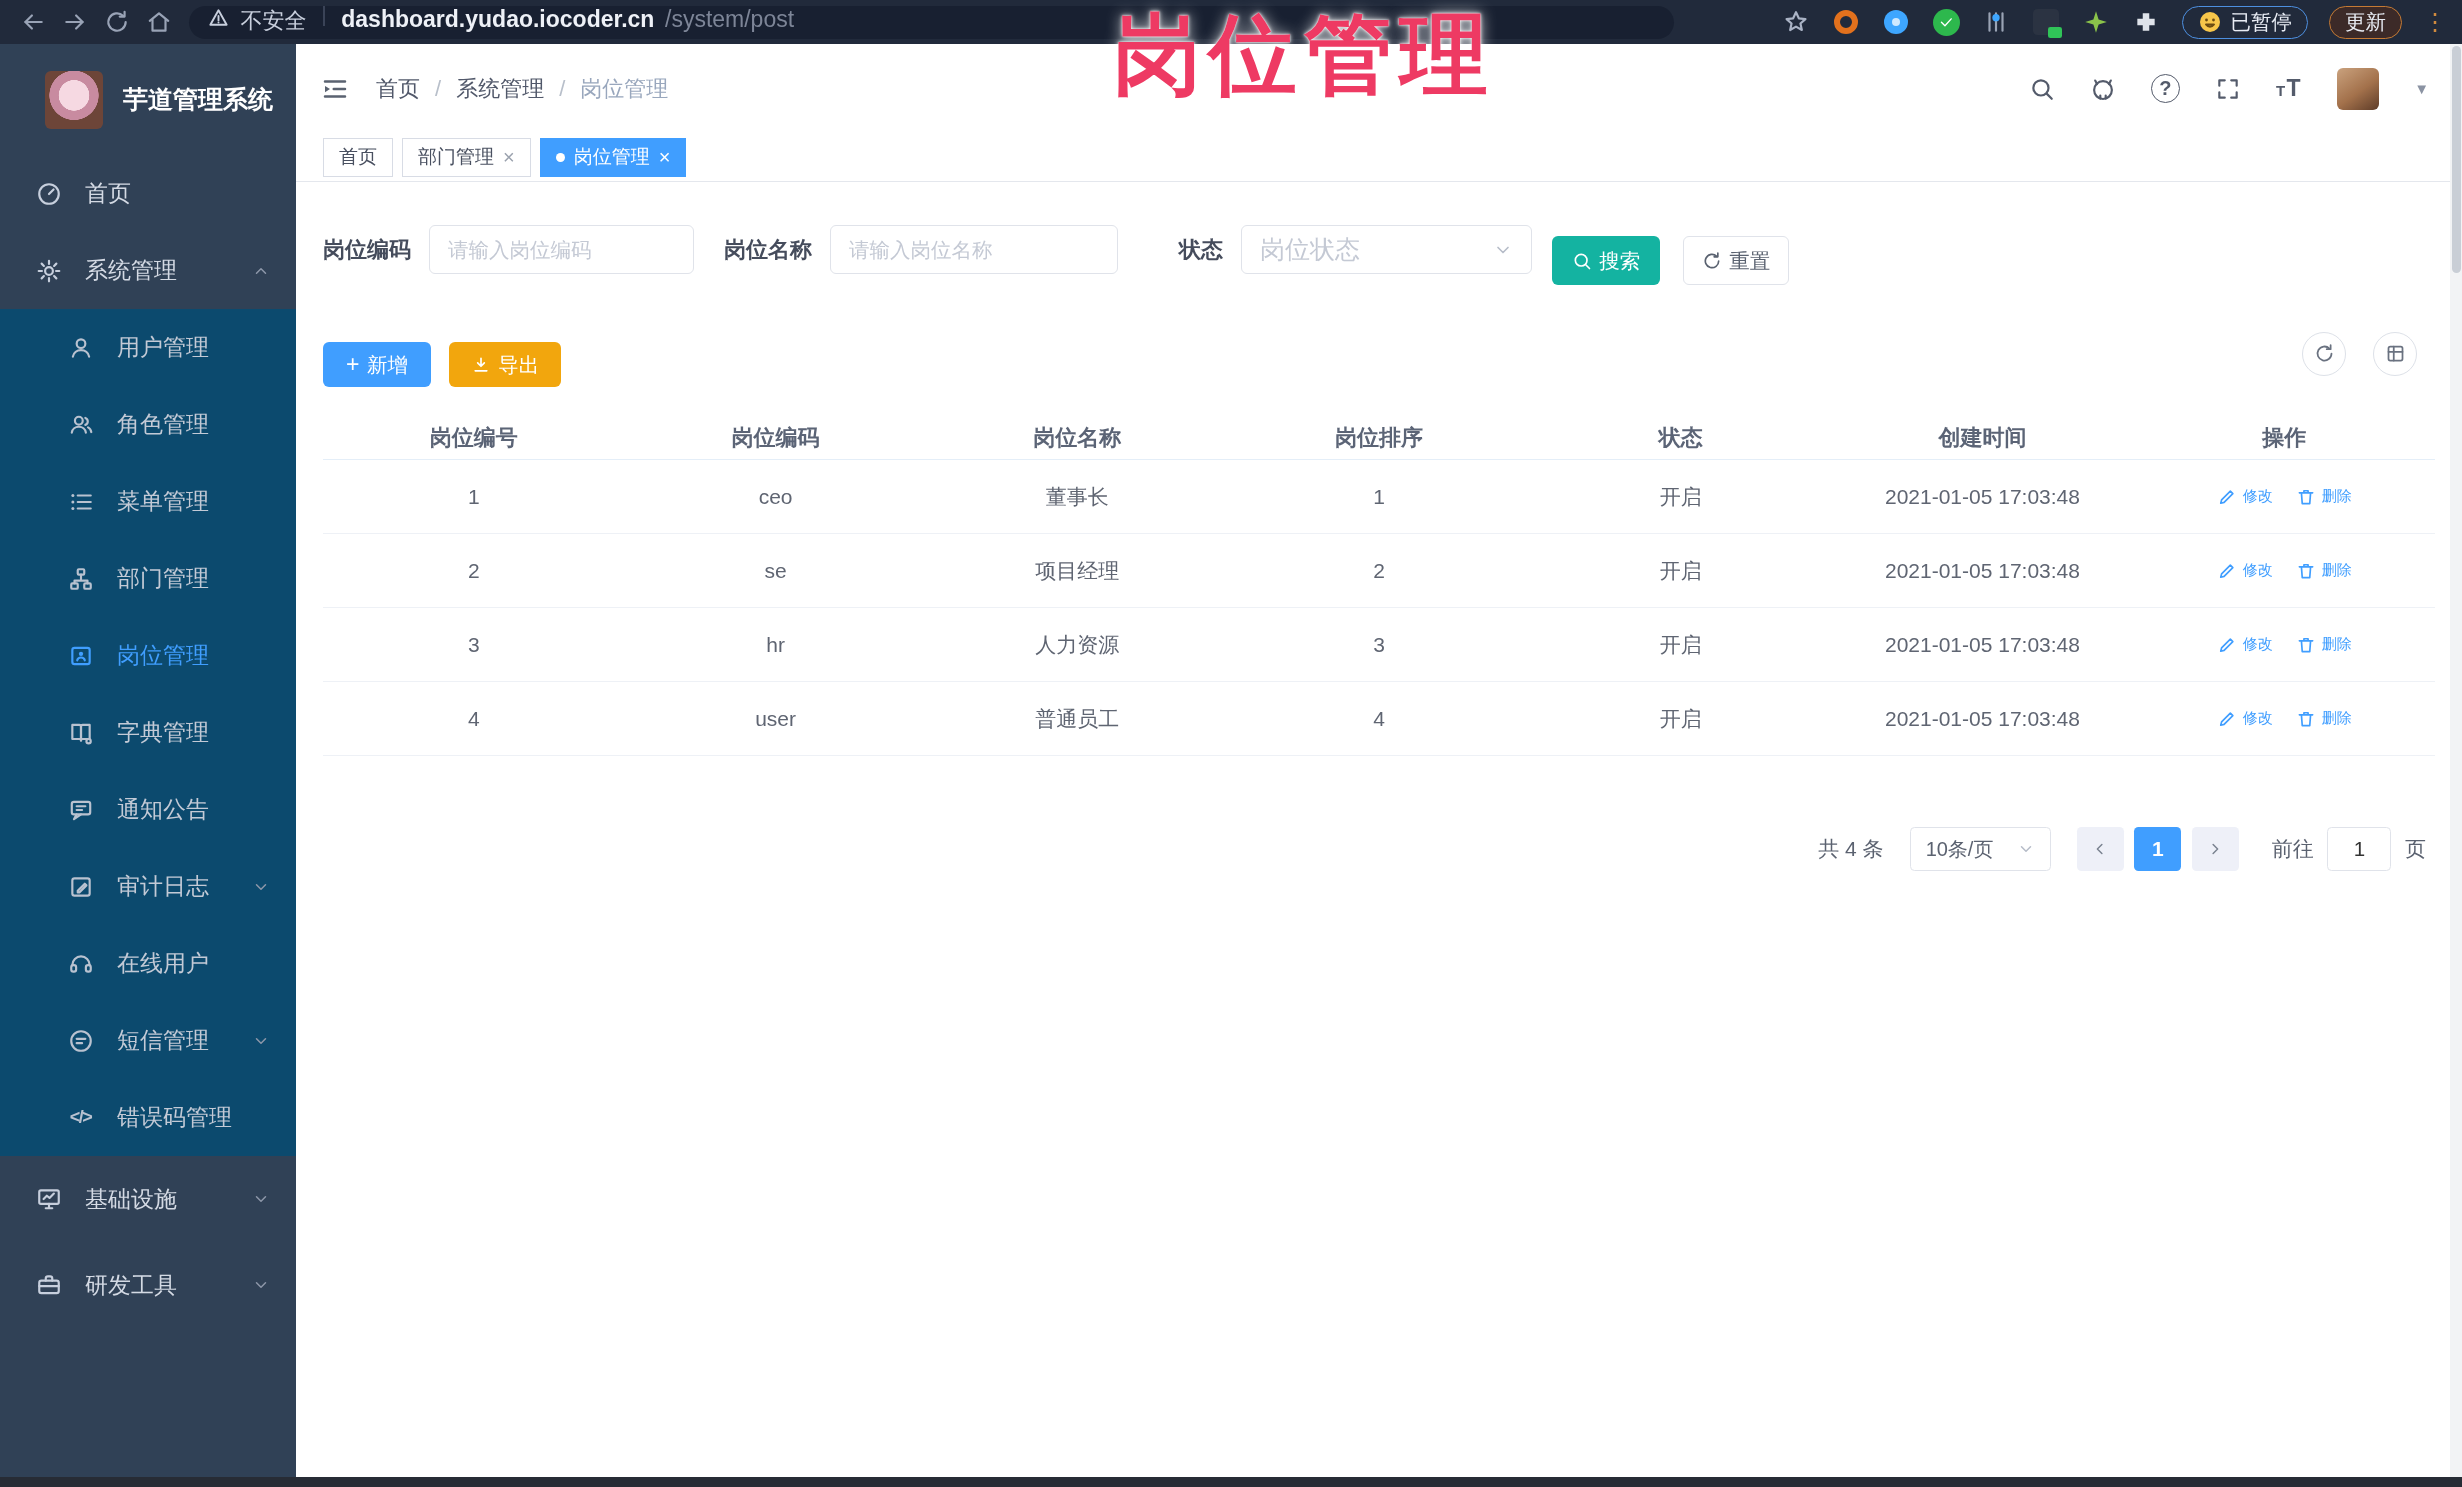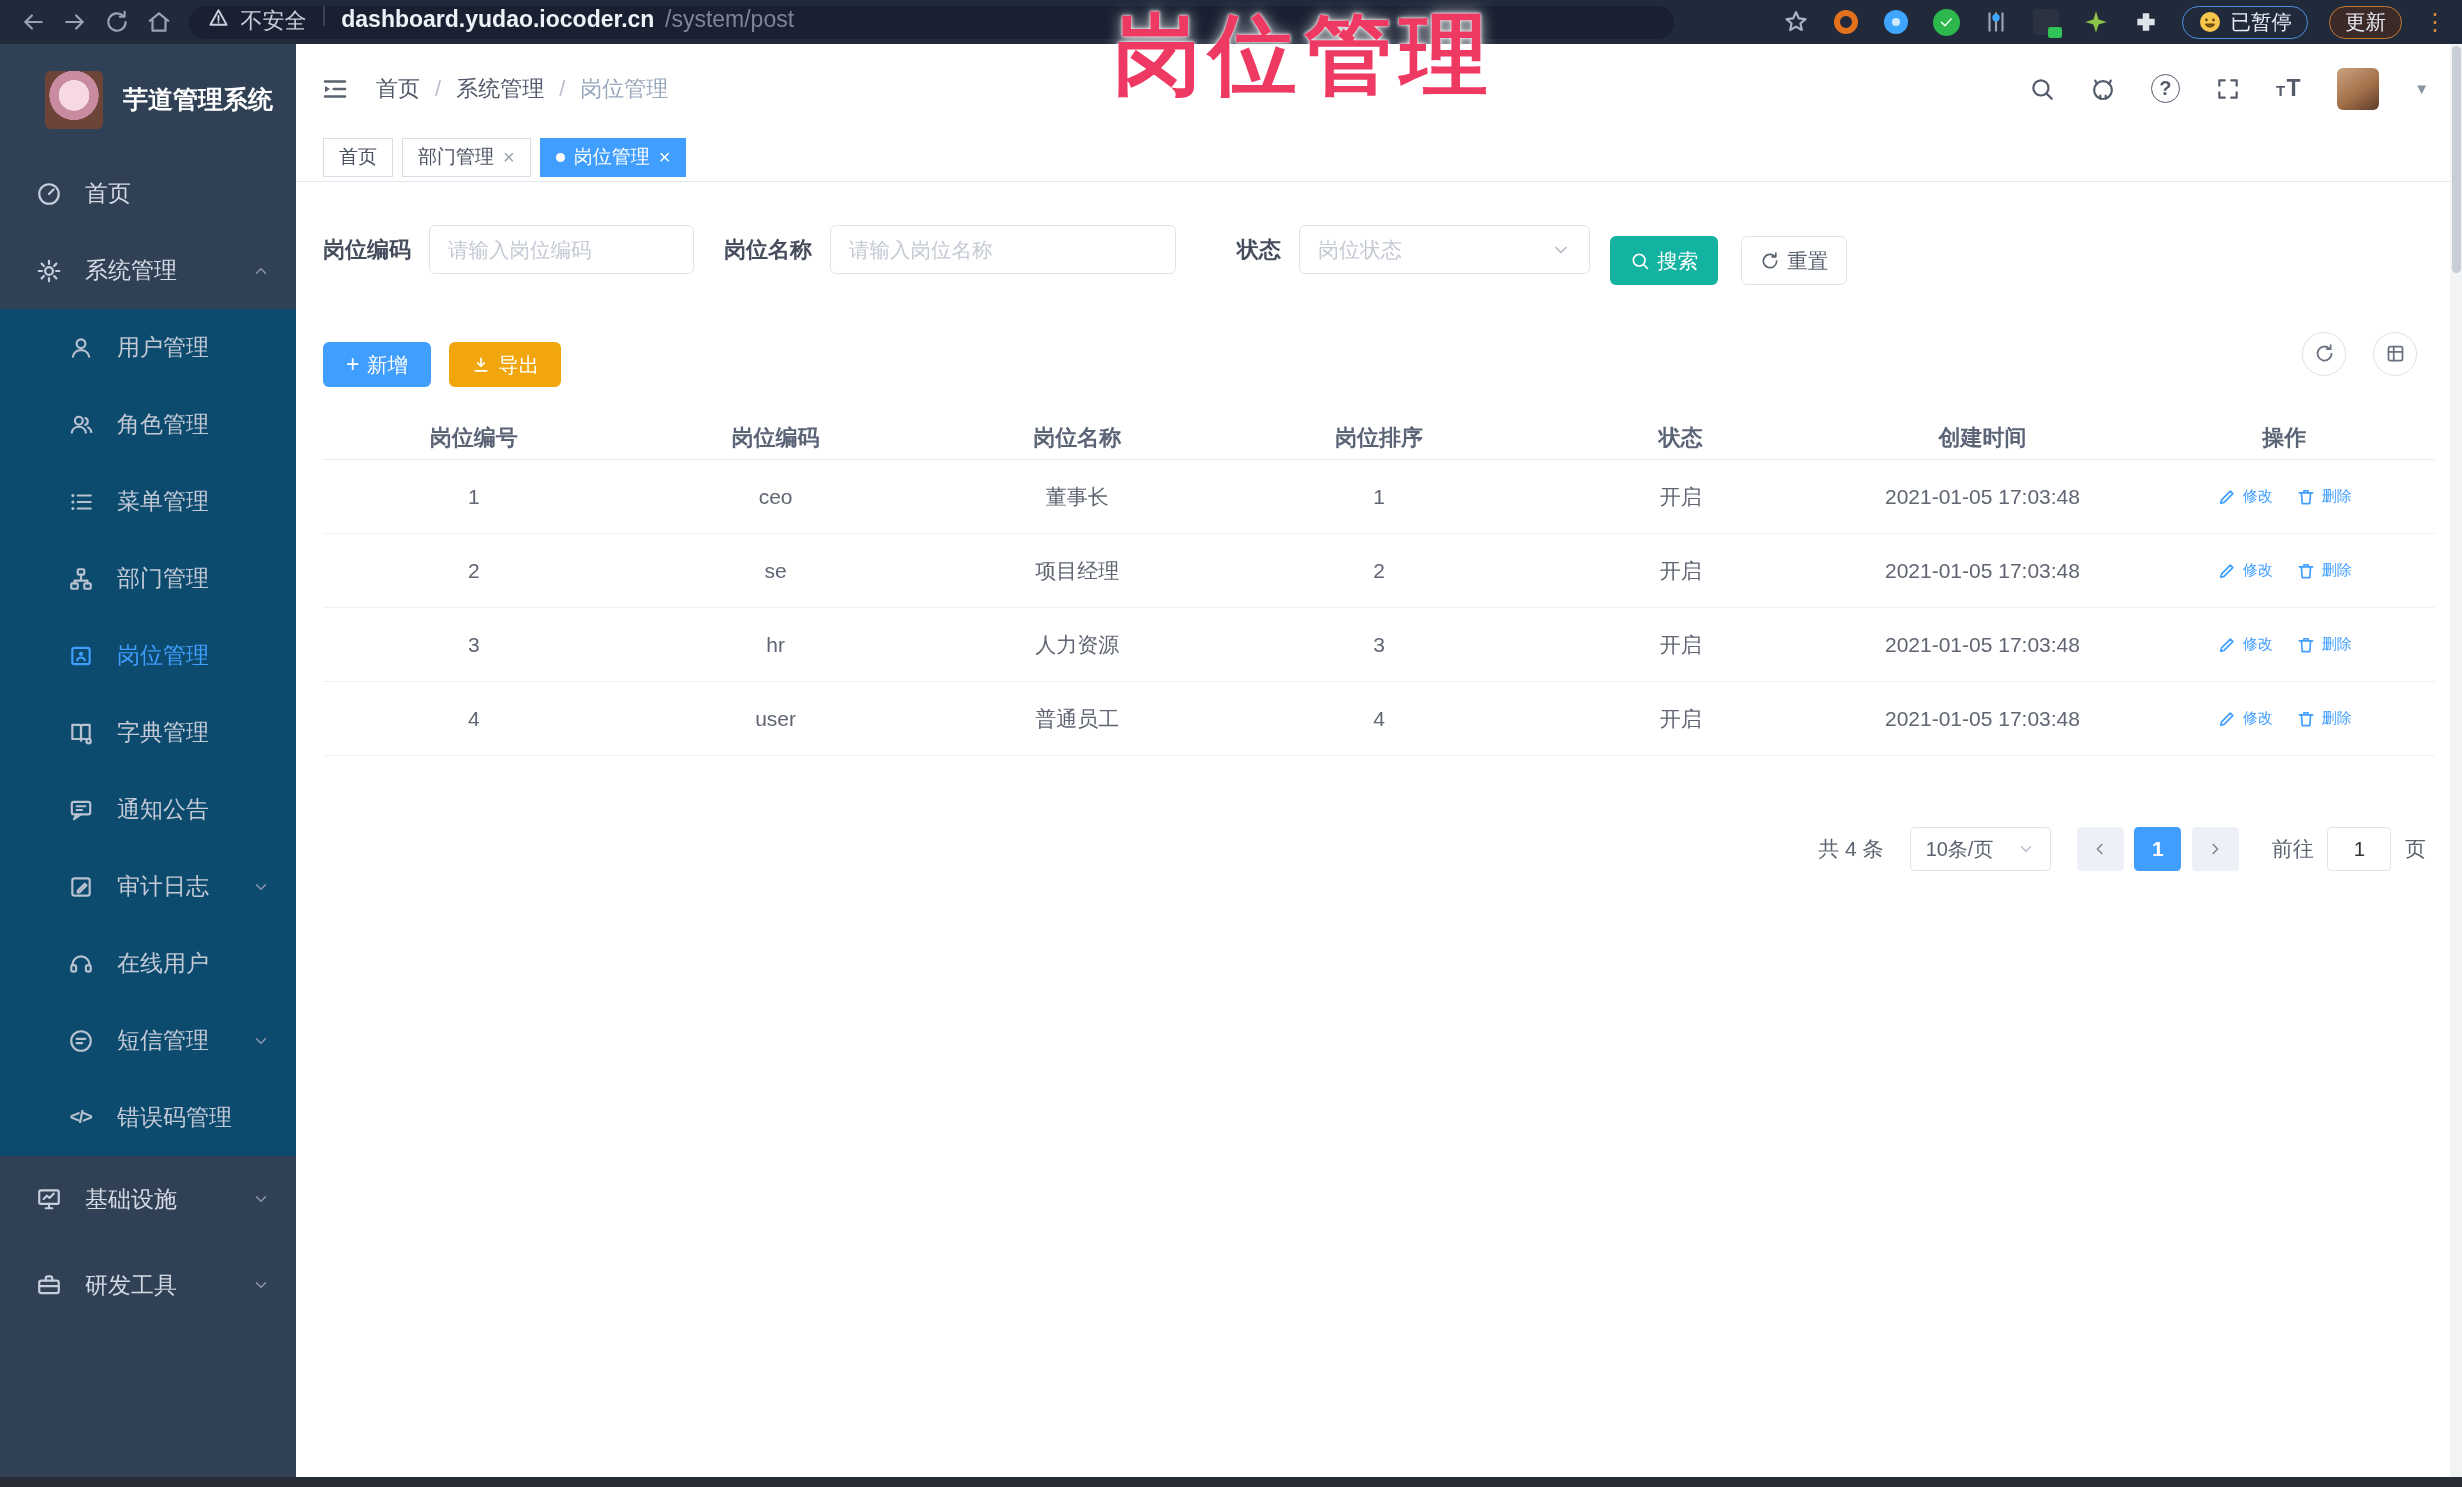--- a/index.html
+++ b/index.html
@@ -73,21 +73,21 @@
   .tag.active .close{color:#fff;}
   .tag .dot{width:9px;height:9px;border-radius:50%;background:#fff;}
 
   .content{flex:1;padding:32px 27px 0 27px;}
   .filter-row{display:flex;align-items:center;}
   .f-label{font-weight:700;font-size:22px;color:#454c5c;margin-right:18px;white-space:nowrap;}
   .f-box{height:49px;border:1.5px solid #e0e3ea;border-radius:6px;background:#fff;}
   input.f-box{padding:8px 18px;font-size:20.5px;color:#333;outline:none;font-family:inherit;}
   input::placeholder{color:#c4c9d4;}
   .f-select{width:291px;display:flex;align-items:center;justify-content:space-between;padding:0 18px;
-            color:#c4c9d4;font-size:21px;cursor:pointer;}
+            color:#c4c9d4;font-size:25px;cursor:pointer;}
   .f-select .chev{color:#b6bcc8;}
   .btn{height:49px;border-radius:6px;font-size:20.5px;display:inline-flex;align-items:center;justify-content:center;
        gap:7.6px;border:none;cursor:pointer;font-family:inherit;margin-top:22px;}
   .btn-search{background:#14b3a1;color:#fff;width:108px;margin-left:20px;}
   .btn-reset{background:#fff;border:1.5px solid #e0e3ea;color:#5a6270;width:106px;margin-left:23px;}
 
   .toolbar-row{margin-top:35px;display:flex;align-items:center;}
   .btn-add{background:#409eff;color:#fff;width:108px;height:45px;}
   .btn-export{background:#f2a60d;color:#fff;width:112px;height:45px;margin-left:18px;}
   .circle-btns{margin-left:auto;display:flex;gap:27px;padding-right:18px;}
@@ -448,21 +448,21 @@
           <span class="close">×</span>
         </div>
       </div>
 
       <div class="content">
 
         <div class="filter-row">
           <span class="f-label">岗位编码</span>
           <input class="f-box" style="width: 265px;" placeholder="请输入岗位编码">
           <span class="f-label" style="margin-left:30px">岗位名称</span>
-          <input class="f-box" style="width: 346px;" placeholder="请输入岗位名称">
+          <input class="f-box" style="width: 288px;" placeholder="请输入岗位名称">
           <span class="f-label" style="margin-left:61px">状态</span>
           <div class="f-box f-select">
             <span>岗位状态</span>
             <span class="chev">
               <svg class="ic" viewBox="0 0 24 24" style="width:20px;height:20px">
                   <path d="M6 9l6 6 6-6"></path>
                 </svg>
               </span>
           </div>
           <button class="btn btn-search">

